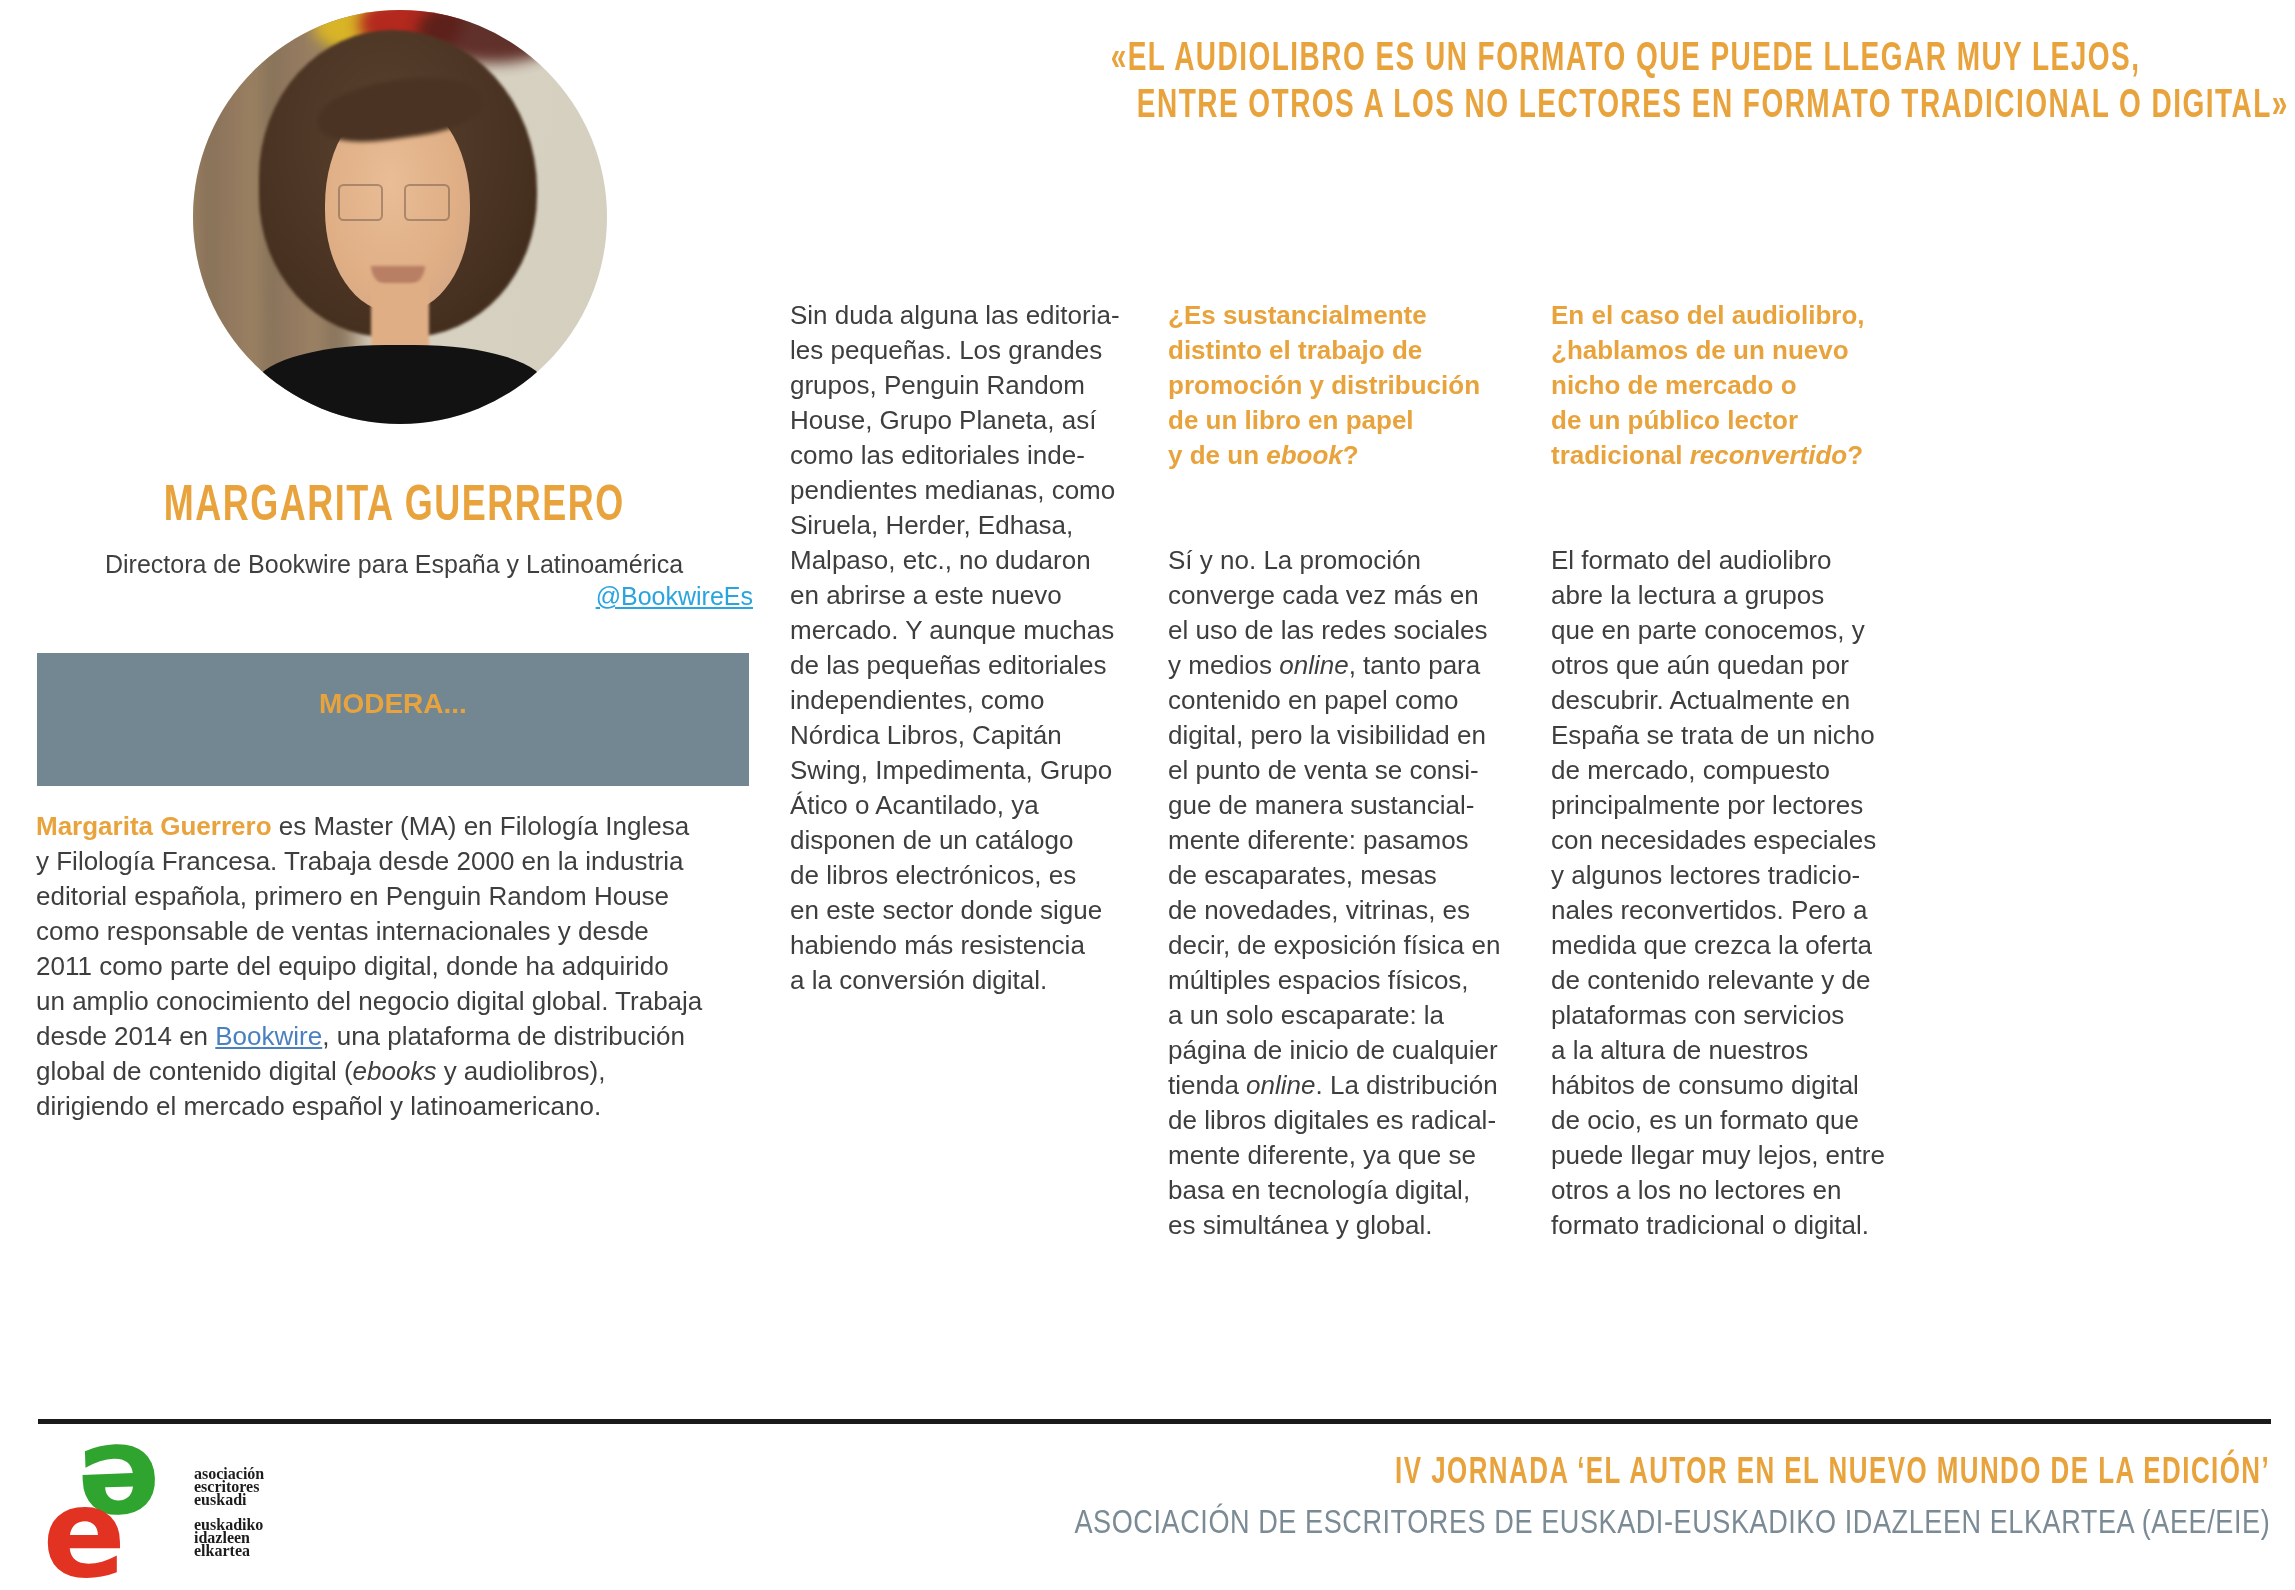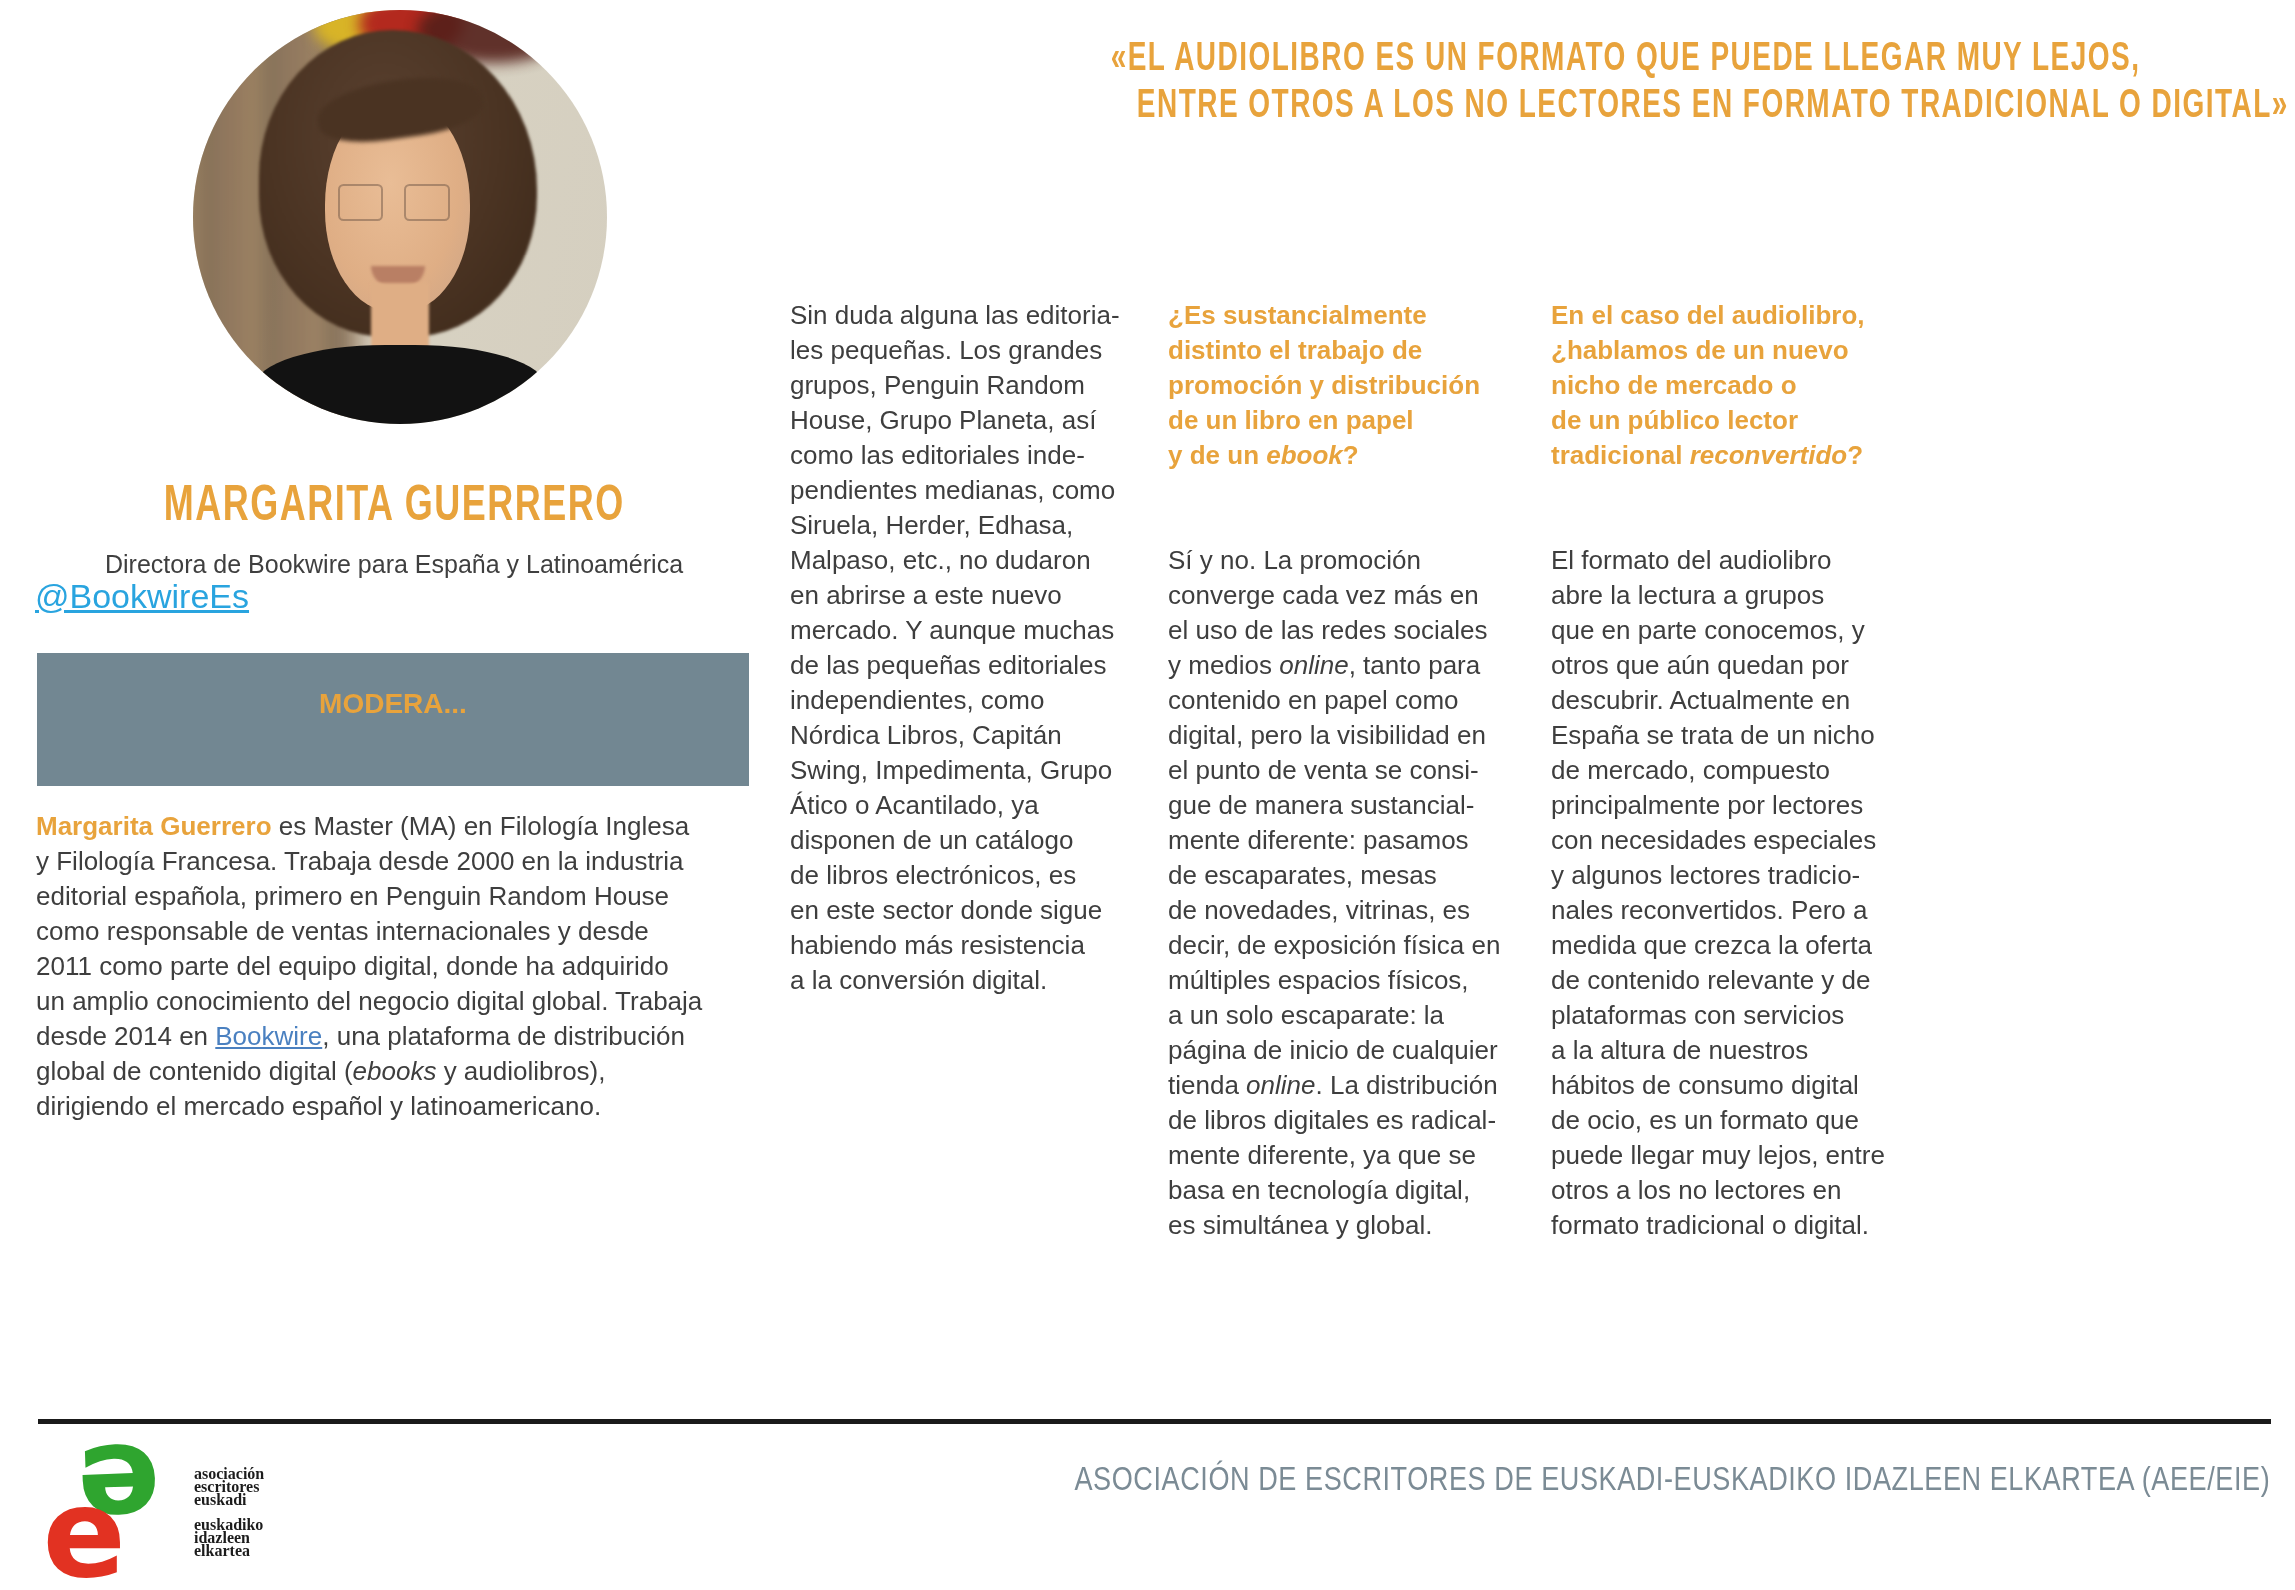--- a/index.html
+++ b/index.html
@@ -87,21 +87,21 @@
   }
   .photo .body{
     position:absolute;left:15%;bottom:-3%;width:70%;height:22%;
     background:#121212;border-radius:45% 45% 0 0;
   }
 
   
   .name-wrap{left:35px;top:476px;width:718px;text-align:center;}
   .name-wrap .cond{font-size:50px;line-height:55px;transform:scaleX(0.72);}
   .role{left:35px;top:549px;width:718px;text-align:center;font-size:25px;line-height:30px;color:#3f3f3f;}
-  .handle-wrap{left:35px;top:581px;width:718px;text-align:left;font-size:34px;line-height:30px;}
+  .handle-wrap{left:35px;top:581px;width:718px;text-align:right;font-size:25px;line-height:30px;}
   .handle-wrap a{color:var(--handle_blue);text-decoration:underline;}
 
   
   .modera{
     left:37px;top:653px;width:712px;height:133px;
     background:var(--slate_box);
     text-align:center;padding-top:34px;
   }
   .modera div{font-size:28px;line-height:33px;font-weight:bold;color:var(--accent_orange);}
 
@@ -284,17 +284,20 @@
     </div>
     <div class="grp2">
       <div>euskadiko</div>
       <div>idazleen</div>
       <div>elkartea</div>
     </div>
   </div>
 </div>
 
 <div class="abs footer-right">
+  <div class="footer-title">
+    <span class="cond origin-right">IV JORNADA ‘EL AUTOR EN EL NUEVO MUNDO DE LA EDICIÓN’</span>
+  </div>
   <div class="footer-sub">
     <span class="cond2">ASOCIACIÓN DE ESCRITORES DE EUSKADI-EUSKADIKO IDAZLEEN ELKARTEA (AEE/EIE)</span>
   </div>
 </div>
 
 
 </body></html>

